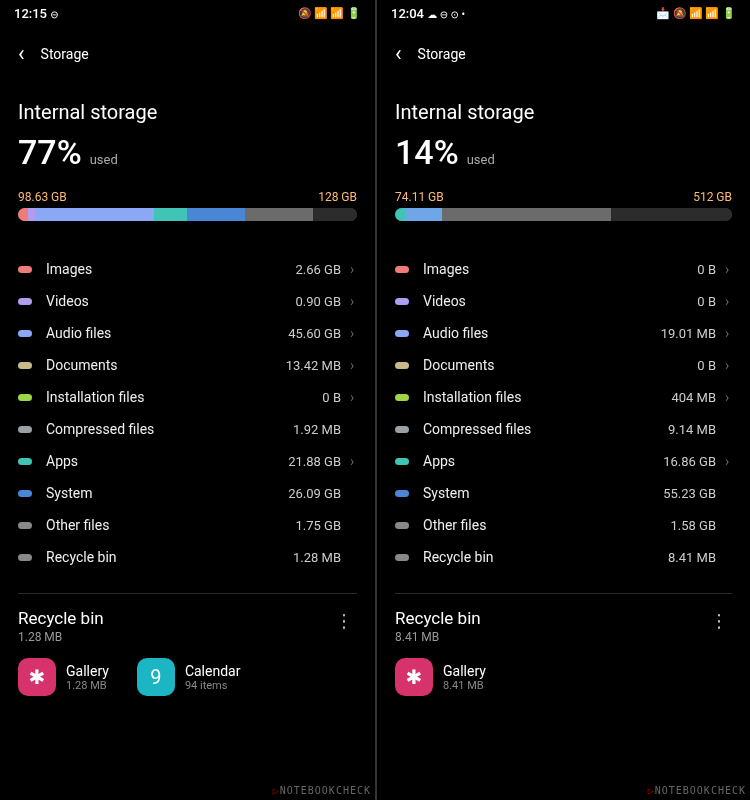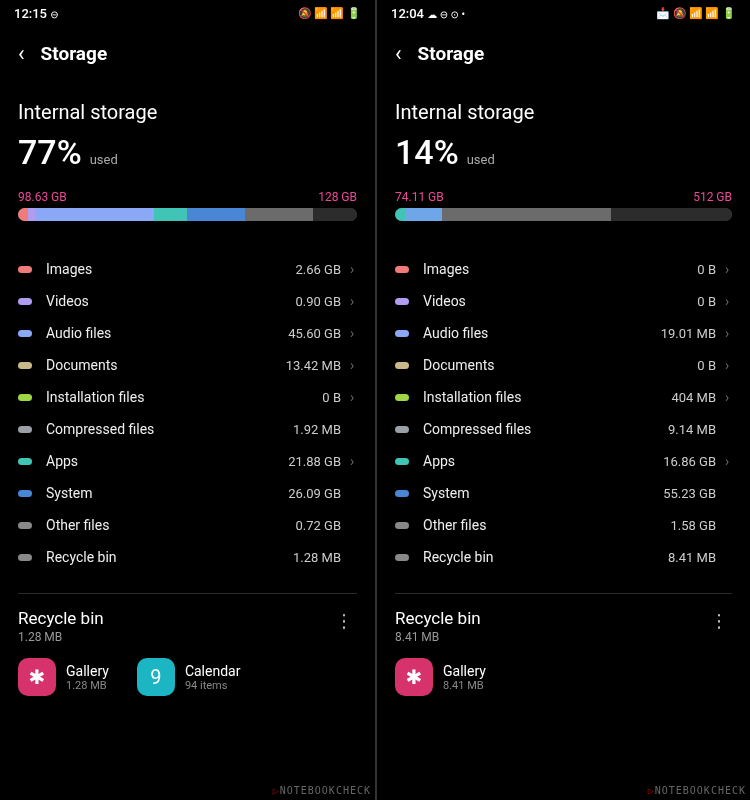--- a/index.html
+++ b/index.html
@@ -3,27 +3,27 @@
 <meta charset="utf-8">
 <style>
   * { margin: 0; padding: 0; box-sizing: border-box; }
   body { background: #1a1a1a; font-family: -apple-system, Roboto, sans-serif; display: flex; width: 750px; height: 800px; overflow: hidden; }
   .phone { width: 375px; background: #000; color: #fff; display: flex; flex-direction: column; position: relative; }
   .phone + .phone { border-left: 2px solid #333; }
   .status-bar { display: flex; justify-content: space-between; align-items: center; padding: 6px 14px; font-size: 13px; font-weight: 500; text-align: right; }
   .status-icons { display: flex; gap: 4px; align-items: center; font-size: 11px; }
   .header { display: flex; align-items: center; gap: 16px; padding: 14px 18px 10px; }
   .back-icon { font-size: 22px; color: #fff; }
-  .title { font-size: 19px; font-weight: 700; }
+  .title { font-size: 14px; font-weight: 400; }
   .content { padding: 0 18px; }
   .section-title { font-size: 20px; color: #ffffff; margin-top: 24px; }
   .pct-row { display: flex; align-items: baseline; gap: 8px; margin-top: 8px; }
   .pct { font-size: 34px; font-weight: 500; }
   .used-label { font-size: 13px; color: #aaa; }
-  .bar-labels { display: flex; justify-content: space-between; font-size: 12px; color: #ec4899; margin-top: 18px; }
+  .bar-labels { display: flex; justify-content: space-between; font-size: 12px; color: #fdba74; margin-top: 18px; }
   .bar { height: 13px; border-radius: 7px; background: #444; margin-top: 4px; display: flex; overflow: hidden; }
   .seg { height: 100%; }
   .categories { margin-top: 32px; }
   .cat-row { display: flex; align-items: center; padding: 8px 0; font-size: 14px; }
   .dot { width: 14px; height: 7px; border-radius: 4px; margin-right: 14px; flex-shrink: 0; }
   .cat-name { flex: 1; color: #eee; }
   .cat-size { color: #ccc; font-size: 13px; margin-right: 6px; }
   .chev { color: #666; font-size: 14px; width: 10px; text-align: center; }
   .divider { border: none; border-top: 1px solid #2a2a2a; margin: 20px 0 14px; }
   .rb-header { display: flex; justify-content: space-between; align-items: flex-start; }
@@ -115,21 +115,21 @@
           </div>
           <div class="cat-row">
             <span class="dot" style="background:#4a86d6"></span>
             <span class="cat-name">System</span>
             <span class="cat-size">26.09 GB</span>
             <span class="chev"></span>
           </div>
           <div class="cat-row">
             <span class="dot" style="background:#888"></span>
             <span class="cat-name">Other files</span>
-            <span class="cat-size">0.72 GB</span>
+            <span class="cat-size">1.75 GB</span>
             <span class="chev"></span>
           </div>
           <div class="cat-row">
             <span class="dot" style="background:#888"></span>
             <span class="cat-name">Recycle bin</span>
             <span class="cat-size">1.28 MB</span>
             <span class="chev"></span>
           </div>
       </div>
       <hr class="divider">

